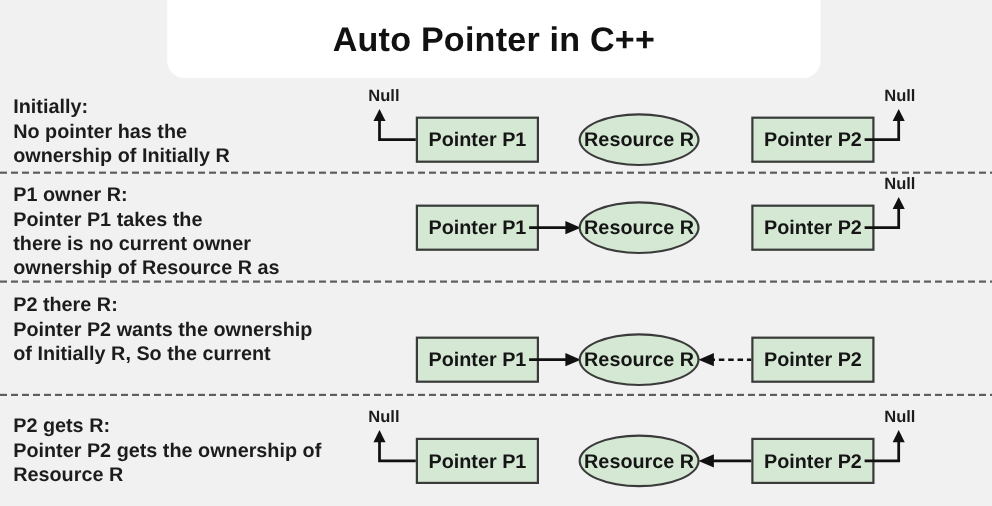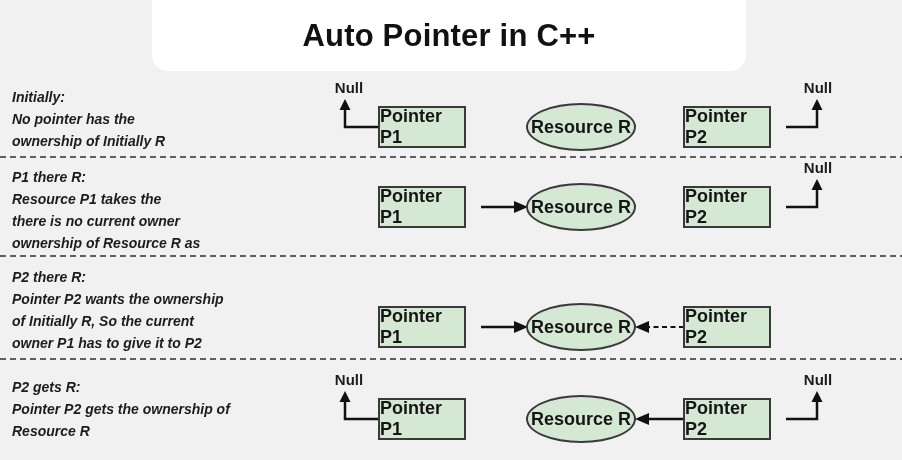--- a/index.html
+++ b/index.html
@@ -16,26 +16,26 @@
     background: #ffffff; border-radius: 0 0 16px 16px;
     display: flex; align-items: center; justify-content: center;
   }
   .title-card h1 {
     margin: 12px; font-size: 31px; font-weight: 700; color: #111111;
     letter-spacing: 0.2px;
   }
 
   .caption {
     position: absolute; left: 12px; width: 350px;
-    font-size: 14px; font-weight: 700; color: #1c1c1c; line-height: 22px; font-style: italic;
+    font-size: 18px; font-weight: 700; color: #1c1c1c; line-height: 22px;
   }
   .caption div { white-space: nowrap; }
 
   .node-box {
-    position: absolute; width: 88px; height: 42px;
+    position: absolute; width: 112px; height: 42px;
     background: #d5e8d4; border: 2px solid #3a3a3a;
     box-sizing: border-box;
     display: flex; align-items: center; justify-content: center;
     font-size: 18px; font-weight: 700; color: #151515;
   }
   .node-ellipse {
     position: absolute; width: 110px; height: 48px;
     background: #d5e8d4; border: 2px solid #3a3a3a;
     box-sizing: border-box; border-radius: 50%;
     display: flex; align-items: center; justify-content: center;
@@ -79,22 +79,22 @@
   <div class="node-box" style="left:683px; top:106px">Pointer P2</div>
   <svg class="arrow" style="left:786px; top:99px" width="40" height="30" viewBox="0 0 40 30">
     <path class="stroke" d="M0 28 H31 V10"></path>
       <path class="head" d="M31 0 L25.5 11 H36.5 Z"></path>
   </svg>
   <div class="null-label" style="left:795px; top:79px">Null</div>
 
   <div class="sep" style="top:156px"></div>
 
   <div class="caption" style="top:166px">
-    <div>P1 there R:</div>
-    <div>Resource P1 takes the</div>
+    <div>P1 owner R:</div>
+    <div>Pointer P1 takes the</div>
     <div>there is no current owner</div>
     <div>ownership of Resource R as</div>
   </div>
 
   <div class="node-box" style="left:378px; top:186px">Pointer P1</div>
   <svg class="arrow" style="left:481px; top:199px" width="47" height="16" viewBox="0 0 47 16">
     <path class="stroke" d="M0 8 H34"></path>
       <path class="head" d="M47 8 L33 2 V14 Z"></path>
   </svg>
   <div class="node-ellipse" style="left:526px; top:183px">Resource R</div>
@@ -104,21 +104,20 @@
       <path class="head" d="M31 0 L25.5 11 H36.5 Z"></path>
   </svg>
   <div class="null-label" style="left:795px; top:159px">Null</div>
 
   <div class="sep" style="top:255px"></div>
 
   <div class="caption" style="top:266px">
     <div>P2 there R:</div>
     <div>Pointer P2 wants the ownership</div>
     <div>of Initially R, So the current</div>
-    <div>owner P1 has to give it to P2</div>
   </div>
 
   <div class="node-box" style="left:378px; top:306px">Pointer P1</div>
   <svg class="arrow" style="left:481px; top:319px" width="47" height="16" viewBox="0 0 47 16">
     <path class="stroke" d="M0 8 H34"></path>
       <path class="head" d="M47 8 L33 2 V14 Z"></path>
   </svg>
   <div class="node-ellipse" style="left:526px; top:303px">Resource R</div>
   <svg class="arrow" style="left:635px; top:319px" width="49" height="16" viewBox="0 0 49 16">
     <path class="stroke-dashed" d="M49 8 H13"></path>

